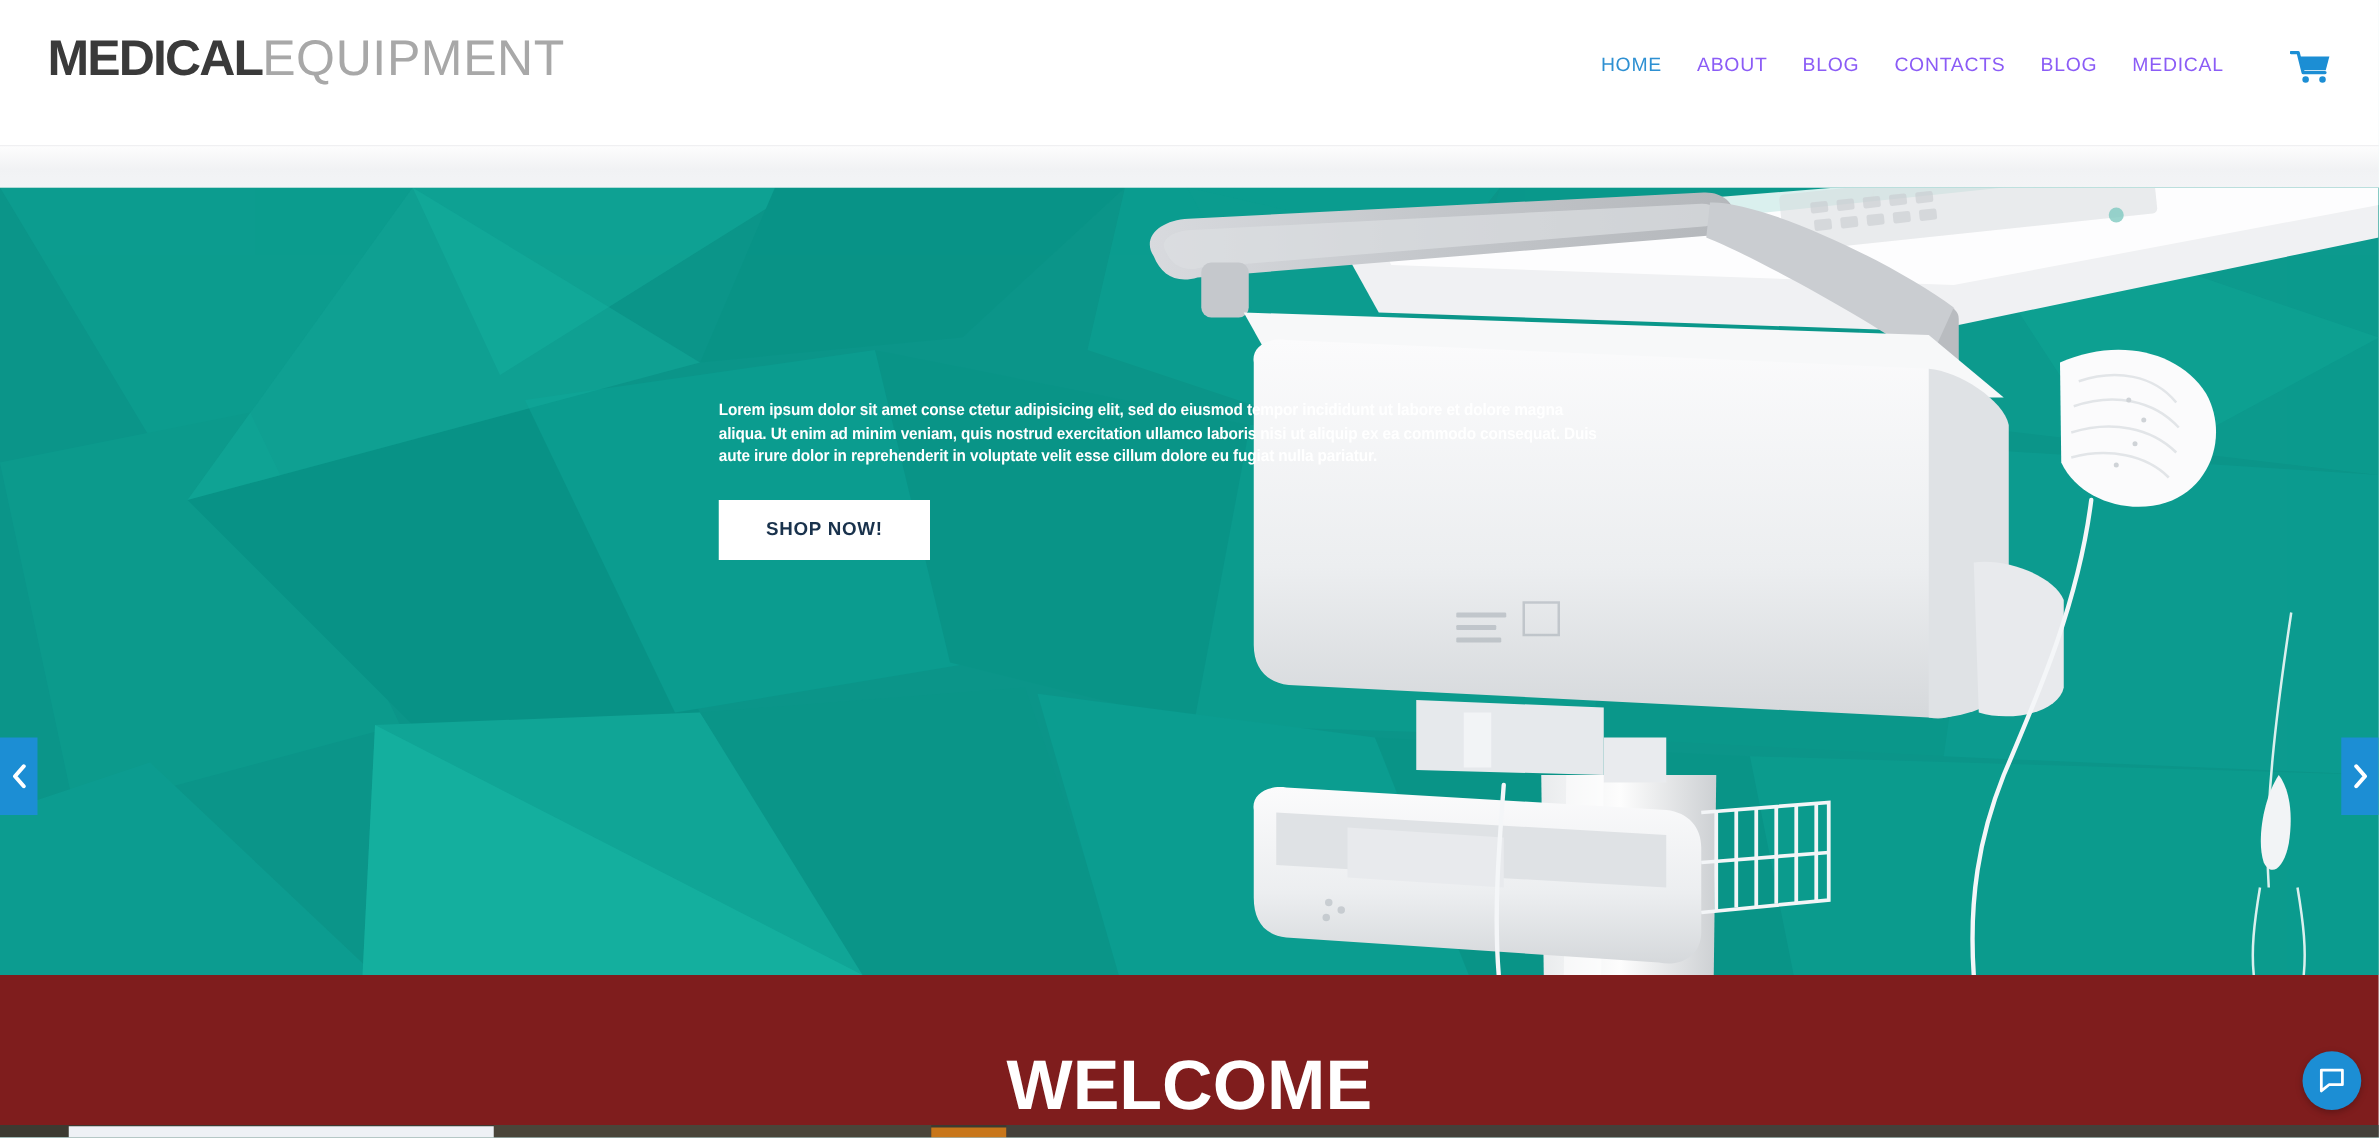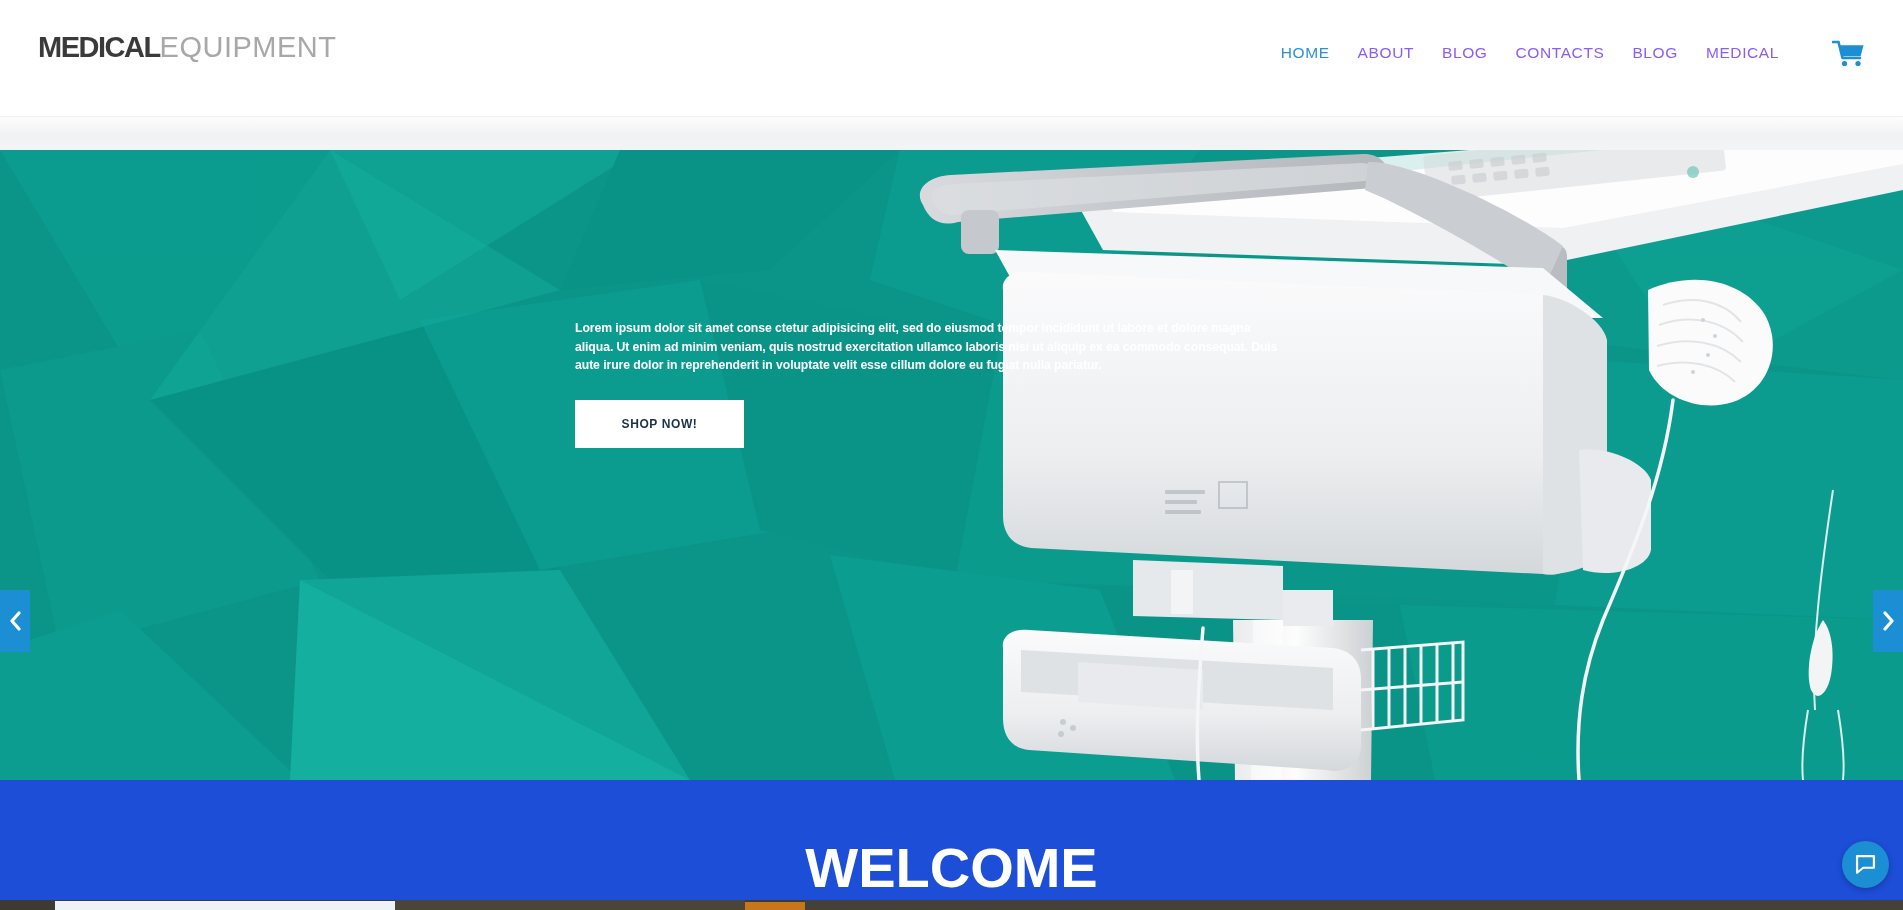--- a/index.html
+++ b/index.html
@@ -14,21 +14,21 @@
   
   .header {
     position:absolute; top:0; left:0; width:1903px; height:116px;
     background:#ffffff; z-index:40;
   }
   .header-inner {
     position:relative; width:1903px; height:116px;
   }
   .logo {
     position:absolute; left:38px; top:24px;
-    font-size:29px; line-height:46px; letter-spacing:-1px;
+    font-size:40px; line-height:46px; letter-spacing:-1px;
     white-space:nowrap;
   }
   .logo-bold { font-weight:bold; color:#3a3a3a; letter-spacing:-1.5px; }
   .logo-thin { font-weight:300; color:#a8a8a8; letter-spacing:0.5px; }
 
   .nav {
     position:absolute; right:110px; top:44px;
     display:flex; align-items:center; gap:0;
   }
   .nav-item {
@@ -75,38 +75,38 @@
 
   .hero-para {
     margin-top:14px; width:760px;
     font-size:13.2px; line-height:18.5px; font-weight:bold;
     color:#ffffff; transform:scaleX(0.93); transform-origin:left center;
     letter-spacing:-0.1px;
   }
   .shop-btn {
     margin-top:25px; width:169px; height:48px;
     background:#ffffff; color:#19324c;
-    font-size:12px; font-weight:bold; letter-spacing:0.6px;
+    font-size:15px; font-weight:bold; letter-spacing:0.6px;
     display:flex; align-items:center; justify-content:center;
     cursor:pointer; border:none;
     font-family:"Liberation Sans", sans-serif;
   }
 
   .arrow {
     position:absolute; top:440px; width:30px; height:62px;
     background:#1c8ed4; z-index:20; cursor:pointer;
     display:flex; align-items:center; justify-content:center;
   }
   .arrow.left { left:0; }
   .arrow.right { right:0; }
 
   
   .welcome {
     position:absolute; top:780px; left:0; width:1903px; height:120px;
-    background:#1d4ed8;
+    background:#7f1d1d;
   }
   .welcome-title {
     position:absolute; top:55px; left:0; width:1903px;
     text-align:center; color:#ffffff;
     font-size:56px; font-weight:bold; letter-spacing:0px;
   }
 
   
   .chat-widget {
     position:absolute; right:14px; bottom:22px;

